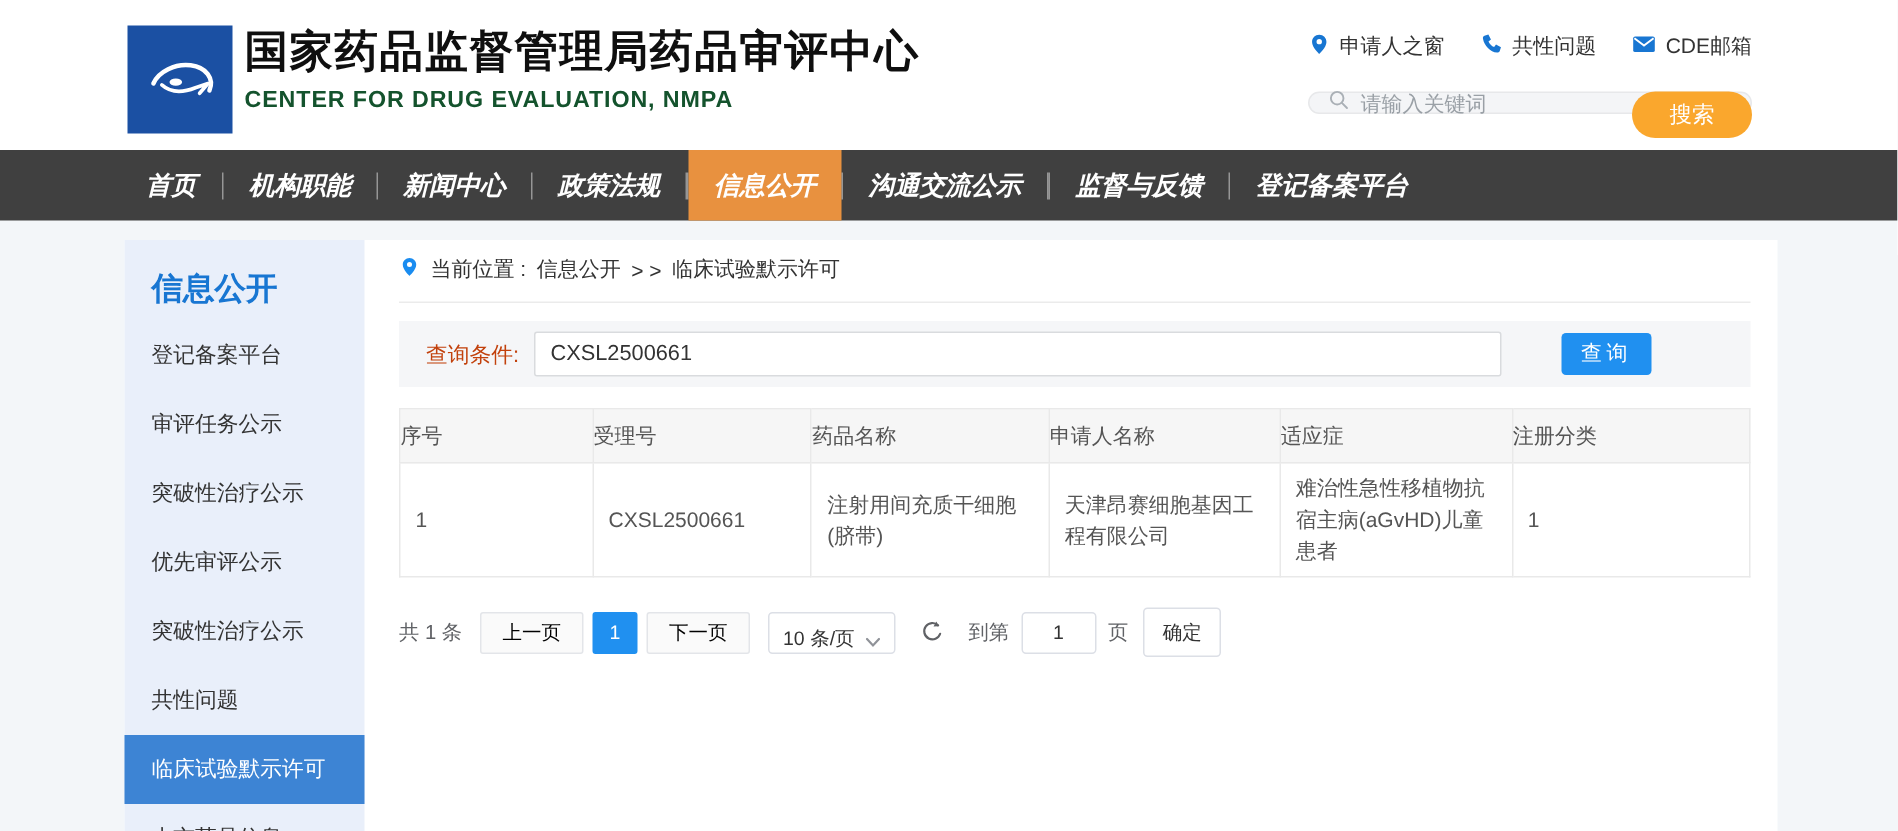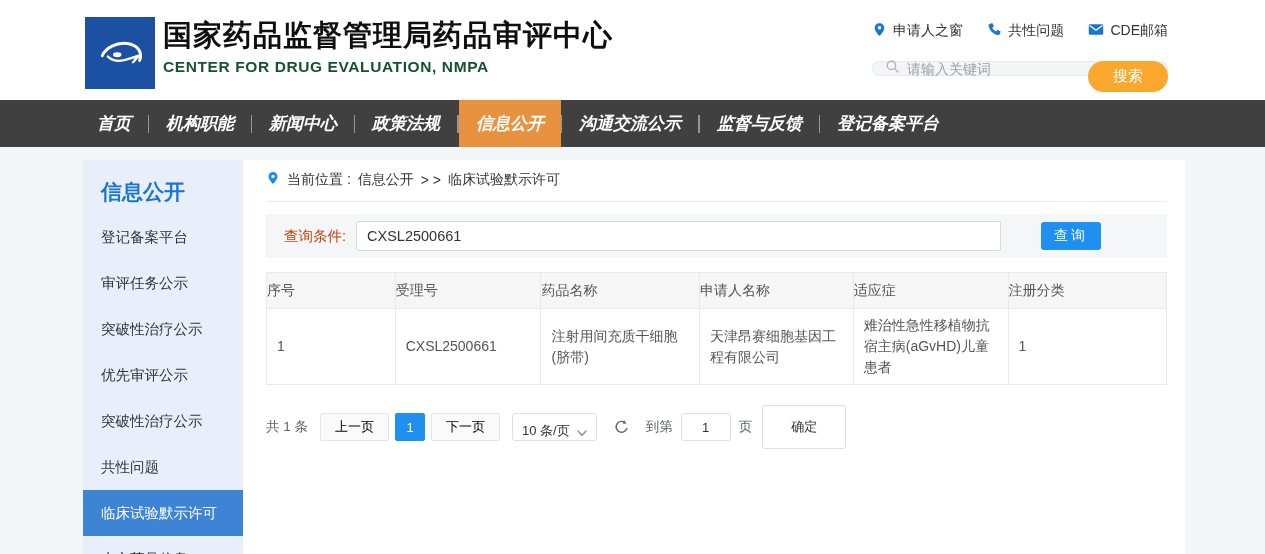--- a/index.html
+++ b/index.html
@@ -72,21 +72,21 @@
   .pg-num { height:28px; min-width:30px; background:#2090f0; border:1px solid #2090f0;
     color:#fff; font-size:13px; border-radius:2px; margin:0 6px; cursor:pointer; font-family:inherit; }
   .pg-size { height:28px; margin-left:12px; padding:0 9px; background:#fff;
     border:1px solid #dcdfe6; border-radius:3px; display:flex; align-items:flex-end; gap:7px;
     cursor:pointer; color:#333; font-size:13px; }
   .refresh { margin-left:16px; cursor:pointer; display:flex; align-items:center; }
   .goto-label { margin-left:16px; }
   .goto-input { margin-left:8px; width:50px; height:28px; border:1px solid #dcdfe6;
     border-radius:3px; text-align:center; font-size:13px; color:#333; outline:none; font-family:inherit; }
   .goto-unit { margin-left:8px; }
-  .confirm-btn { margin-left:10px; height:44px; padding:0 28px; background:#fff;
+  .confirm-btn { margin-left:10px; height:33px; padding:0 12px; background:#fff;
     border:1px solid #dcdfe6; border-radius:3px; font-size:13px; color:#333; cursor:pointer; font-family:inherit; }
 </style>
 </head>
 <body>
 
 <div class="header">
   <div class="logo-box">
     <span>
       <svg width="56" height="56" viewBox="0 0 60 60">
         <path d="M11 35 a21 15 -14 1 1 40 5" stroke="#ffffff" stroke-width="3.2" fill="none" stroke-linecap="round"></path>

